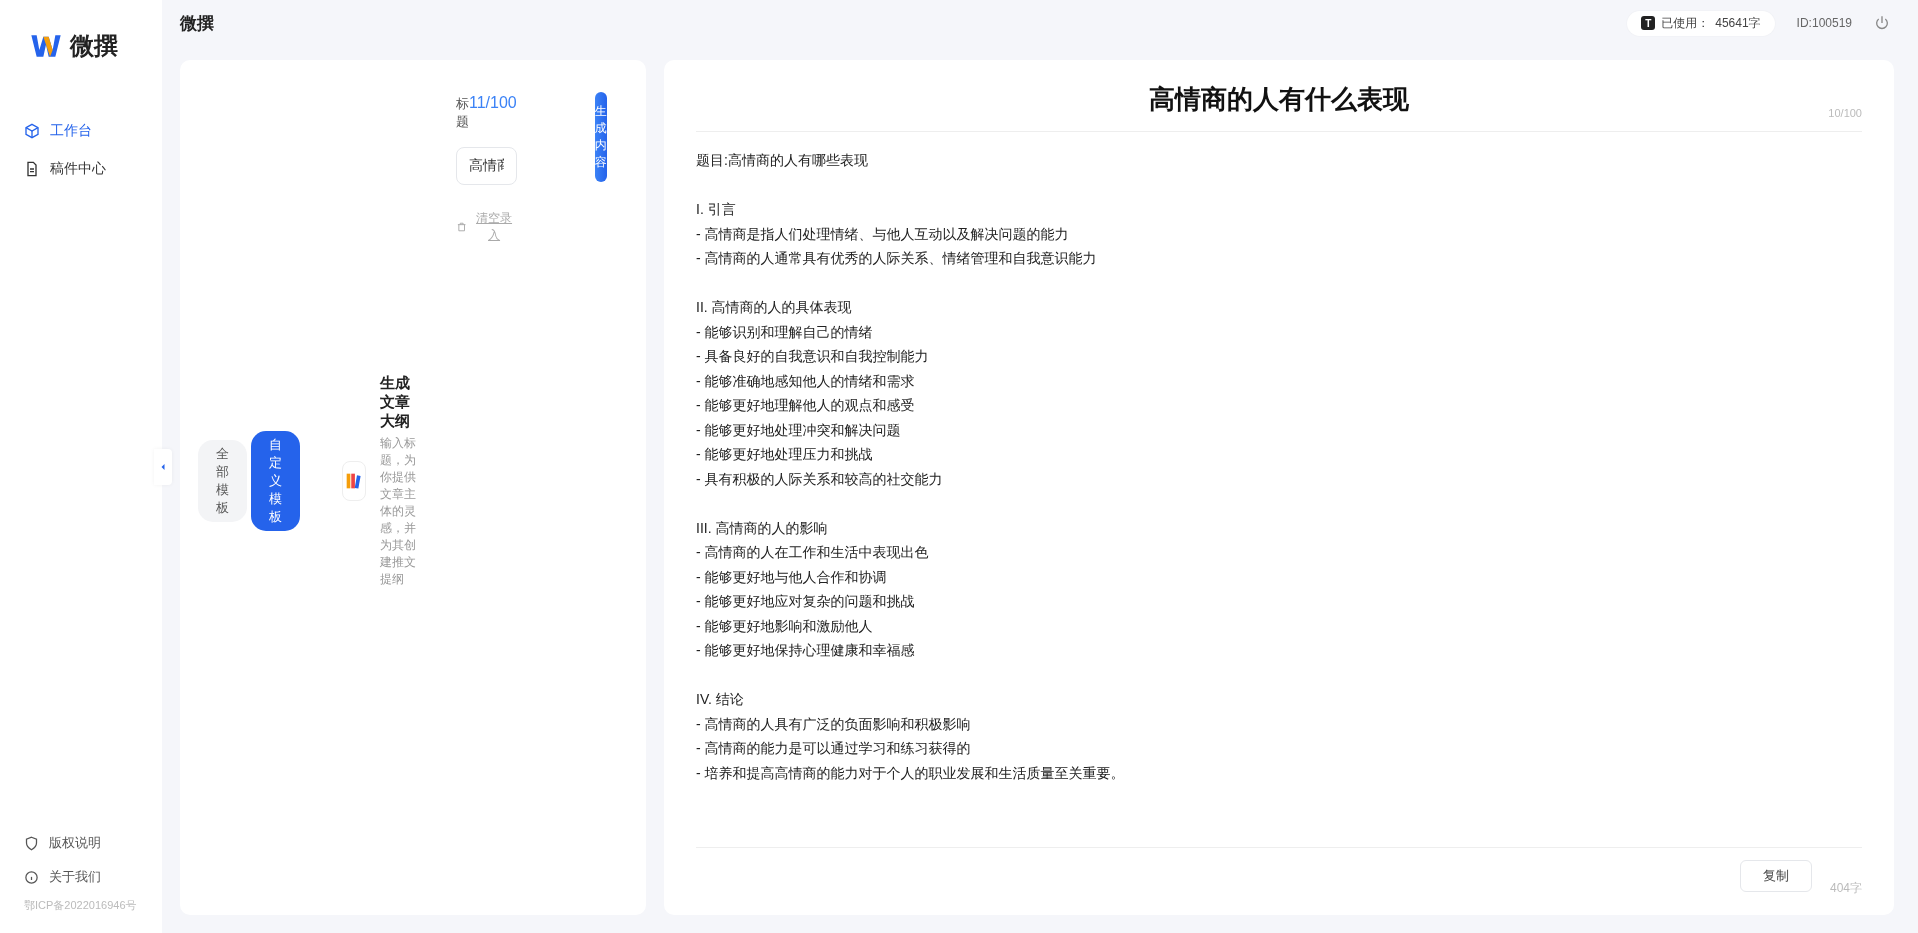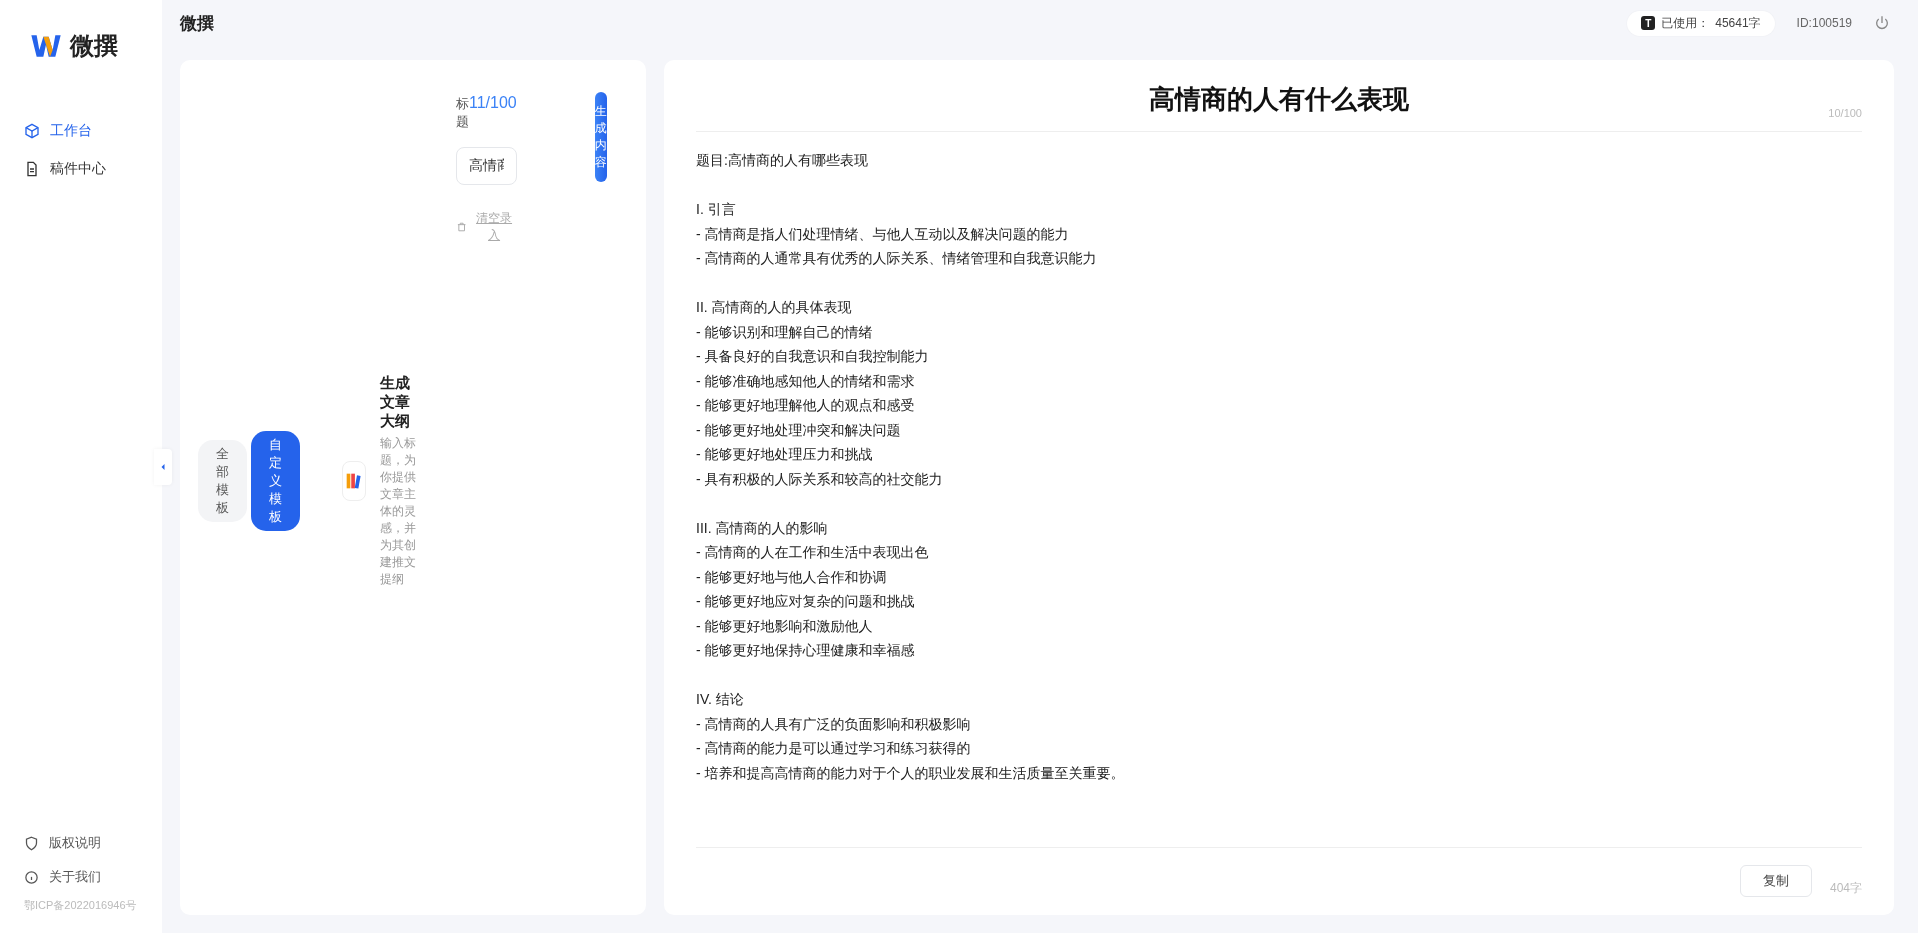--- a/index.html
+++ b/index.html
@@ -55,21 +55,21 @@
 .clear-row { text-align: center; margin-top: 25px; font-size: 12px; color: #aaa; cursor: pointer; display:flex; align-items:center; justify-content:center; gap:4px;text-decoration:underline; }
 .generate-row { padding: 16px 60px 6px 60px; }
 .generate-btn { width: 100%; background: #2563eb; background: linear-gradient(90deg,#3b82f6,#2563eb); color: #fff; border: none; border-radius: 20px; padding: 11px 0; font-size: 12px; cursor: pointer; }
 
 
 .card-right { flex: 1; background: #fff; border-radius: 10px; padding: 22px 32px 18px 32px; display: flex; flex-direction: column; }
 .doc-header { position: relative; border-bottom: 1px solid #eee; padding-bottom: 14px; margin-bottom: 16px; }
 .doc-title { text-align: center; font-family: "Songti SC","SimSun",serif; font-size: 26px; font-weight: 600; color: #111; }
 .doc-counter { position: absolute; right: 0; bottom: 12px; font-size: 11px; color: #bbb; }
 .doc-body { flex: 1; font-size: 14px; line-height: 1.75; color: #222; white-space: pre-line; overflow-y:auto; }
-.doc-footer { border-top: 1px solid #eee; padding-top: 12px; display: flex; justify-content: flex-end; align-items: flex-end; gap: 18px; }
+.doc-footer { border-top: 1px solid #eee; padding-top: 12px; display: flex; justify-content: flex-end; align-items: flex-start; gap: 18px; }
 .copy-btn { background: #fff; border: 1px solid #e5e7eb; border-radius: 6px; padding: 6px 22px; font-size: 13px; color: #444; cursor: pointer; }
 .word-count { font-size: 12px; color: #bbb; margin-top: 20px; }
 
 svg { display: block; }
 </style>
 </head>
 <body>
 
 <div class="layout">
   <aside class="sidebar">

